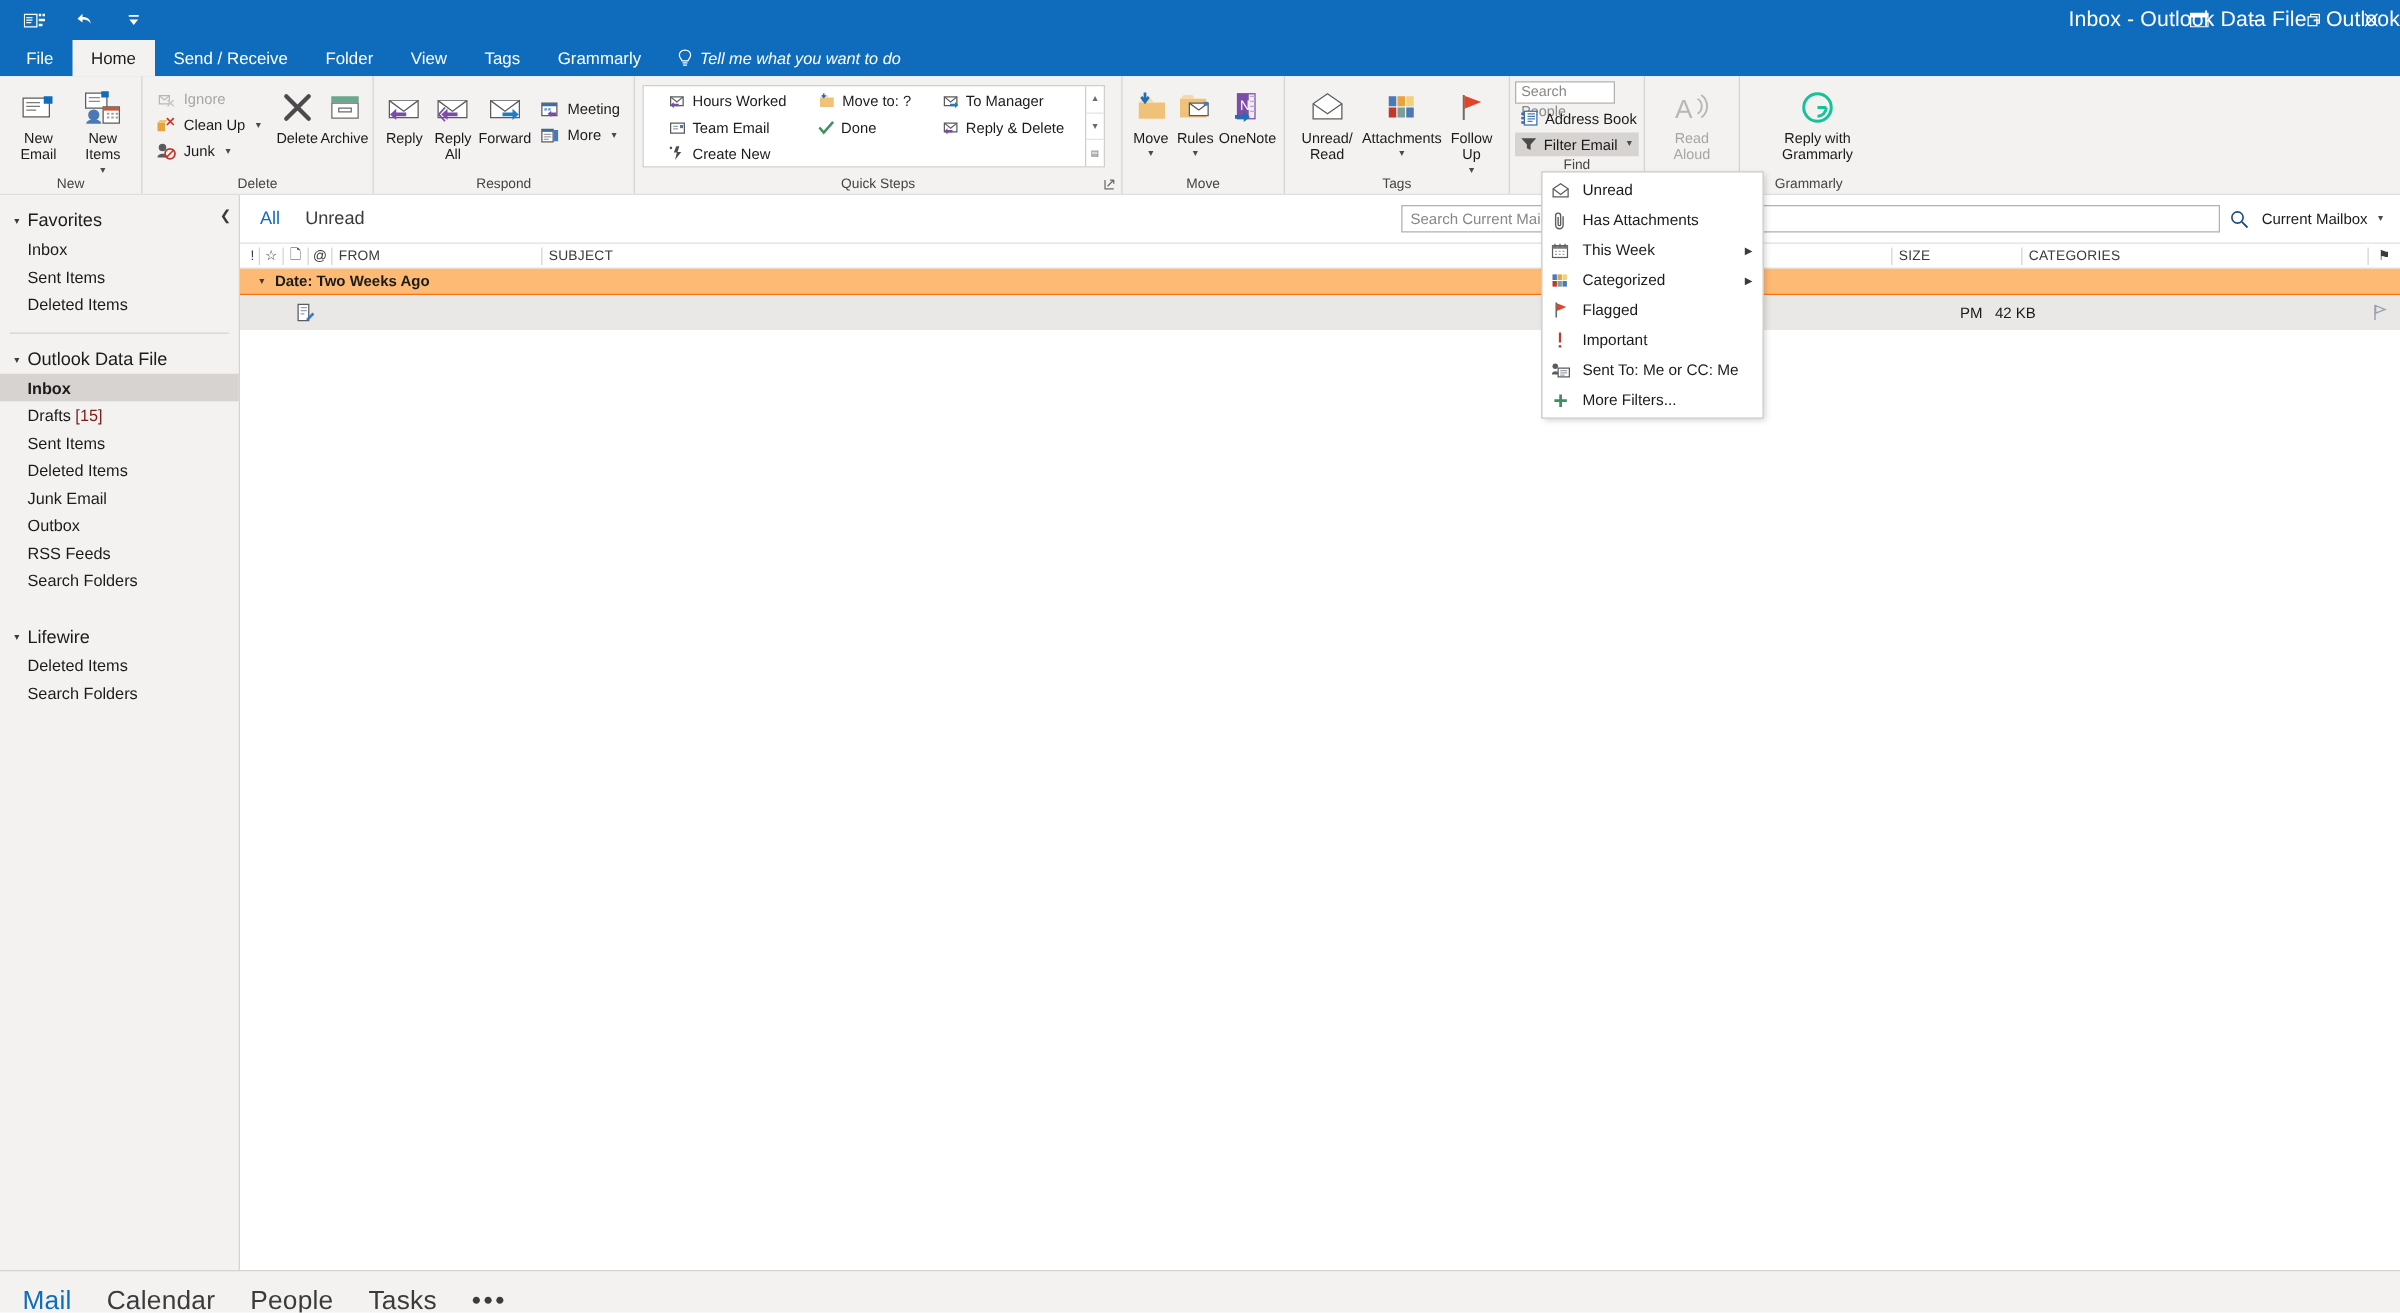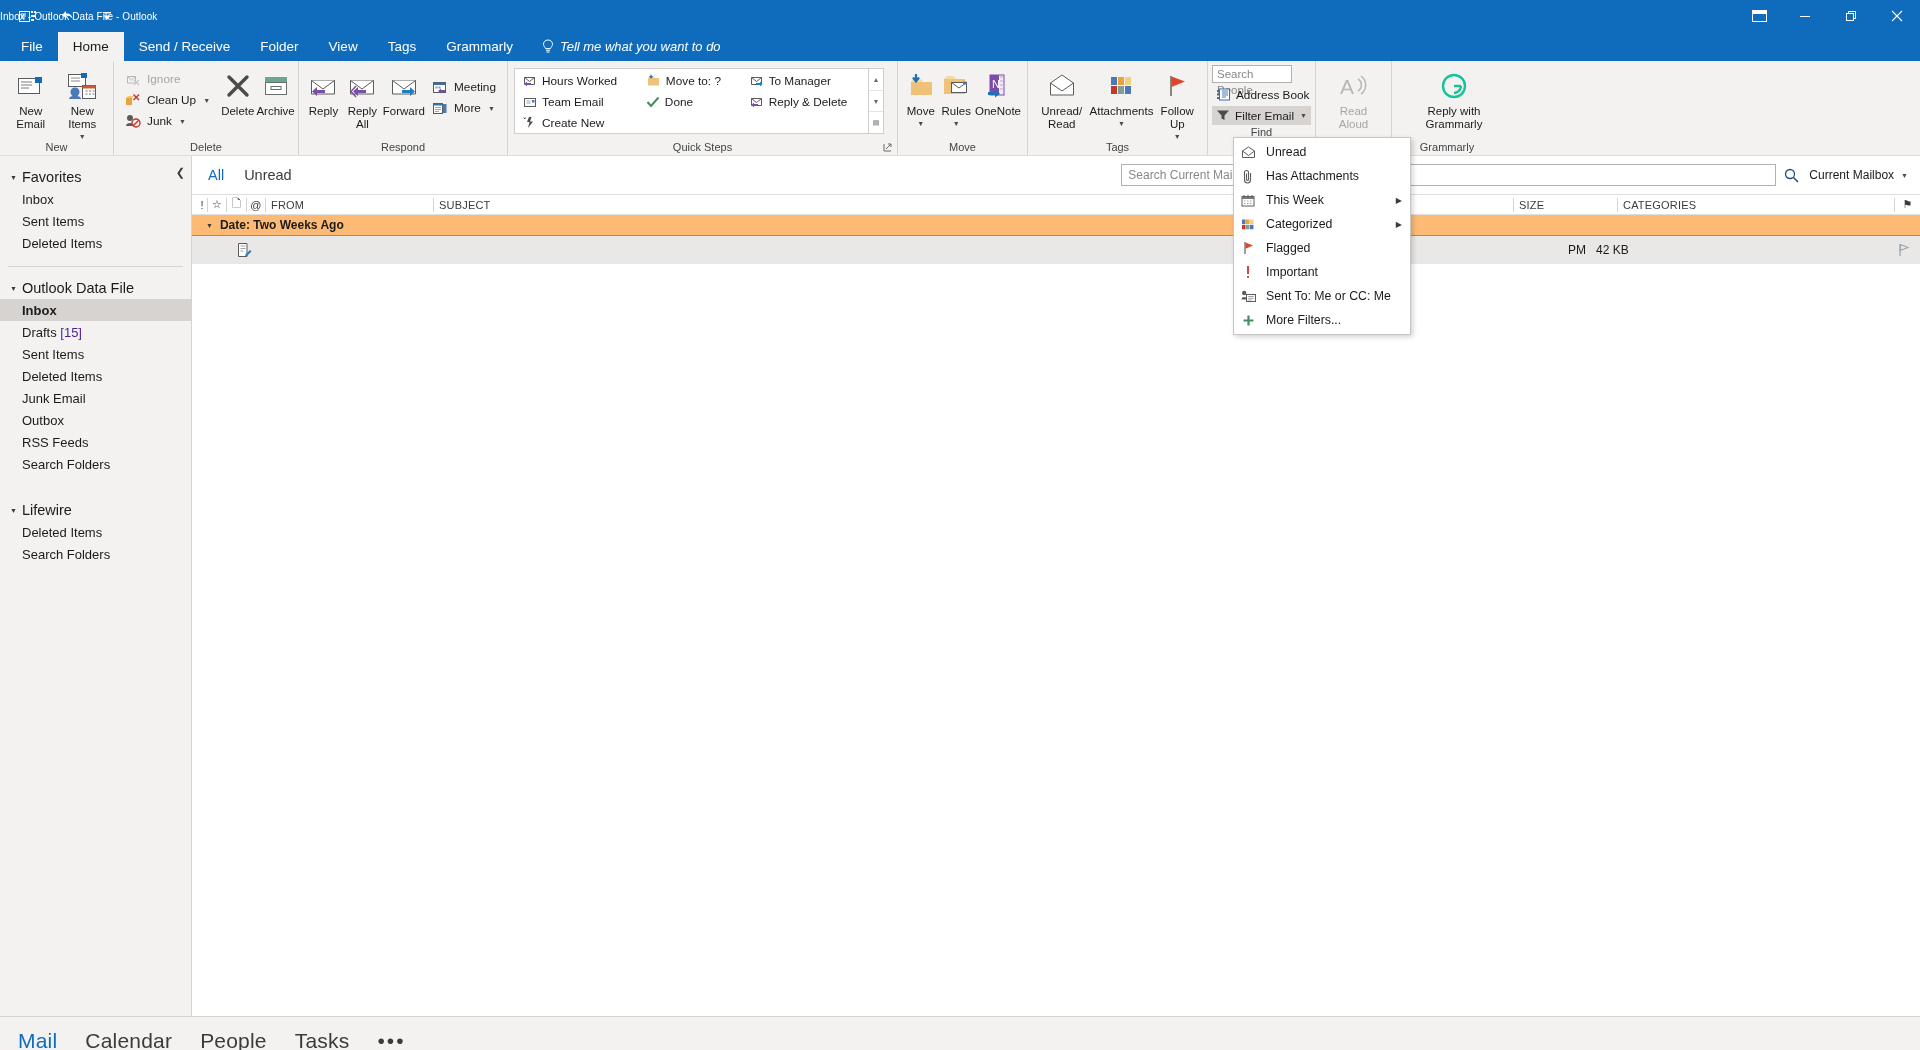--- a/index.html
+++ b/index.html
@@ -15,22 +15,22 @@
   .titlebar {
     height: 32px; background: #0f6cbd; position: relative;
     display: flex; align-items: center;
   }
   .qat { display: flex; align-items: center; gap: 14px; padding-left: 14px; }
   .qat-btn {
     width: 26px; height: 24px; display: flex; align-items: center; justify-content: center;
     color: #ffffff; font-size: 14px; line-height: 1;
   }
   .title-text {
-    position: absolute; left: 0; right: 0; text-align: left;
-    color: #ffffff; font-size: 10px; letter-spacing: .1px; pointer-events: none;
+    position: absolute; left: 0; right: 0; text-align: right;
+    color: #ffffff; font-size: 17px; letter-spacing: .1px; pointer-events: none;
   }
   .win-ctrls { margin-left: auto; display: flex; height: 32px; }
   .win-btn {
     width: 46px; height: 32px; display: flex; align-items: center; justify-content: center;
     color: #fff; font-size: 13px;
   }
 
   
   .tabbar {
     height: 29px; background: #0f6cbd; display: flex; align-items: center;
@@ -79,21 +79,21 @@
   .small-btn .ico { width: 16px; height: 16px; display: flex; align-items: center; justify-content: center; }
   .caret { font-size: 7px; color: #4b4b4b; margin-left: 1px; }
   .caret-big { font-size: 7px; color: #4b4b4b; line-height: 6px; }
   .dialog-launcher {
     position: absolute; right: 3px; bottom: 1px; width: 12px; height: 12px;
     font-size: 9px; color: #6b6b6b; display: flex; align-items: center; justify-content: center;
   }
 
   
   .qs-box {
-    display: flex; border: 1px solid #d0cecc; background: #fff; height: 66px; margin-top: 3px;
+    display: flex; border: 1px solid #d0cecc; background: #fff; height: 66px; margin-top: 3px; padding-left: 12px;
   }
   .qs-grid {
     display: grid; grid-template-columns: auto auto auto; grid-auto-rows: 21px;
     gap: 0 4px; padding: 1px 2px;
   }
   .qs-item {
     display: flex; align-items: center; gap: 5px; padding: 0 6px;
     font-size: 11.8px; color: #1b1b1b; white-space: nowrap; cursor: default;
   }
   .qs-scroll {
@@ -127,21 +127,21 @@
   .nav-header {
     display: flex; align-items: center; gap: 5px; padding: 3px 0 3px 10px;
     font-size: 14.5px; color: #1b1b1b;
   }
   .nav-tri { font-size: 7px; color: #3b3b3b; }
   .nav-item {
     padding: 3.5px 0 3.5px 22px; font-size: 13px; color: #1b1b1b; cursor: default;
     white-space: nowrap;
   }
   .nav-item.selected { background: #d6d3d1; font-weight: bold; }
-  .nav-count { color: #4c1d95; }
+  .nav-count { color: #7f1d1d; }
   .nav-sep { height: 1px; background: #d6d3d1; margin: 12px 8px 10px 8px; }
 
   .content { flex: 1; display: flex; flex-direction: column; min-width: 0; }
   .listbar {
     height: 38px; display: flex; align-items: center; padding: 0 0 0 16px;
     background: #ffffff; gap: 20px;
   }
   .filter-pill { font-size: 14.5px; color: #0f6cbd; cursor: default; }
   .filter-pill.inactive { color: #3b3b3b; }
   .searchwrap { margin-left: auto; display: flex; align-items: center; padding-right: 6px; gap: 0; }

